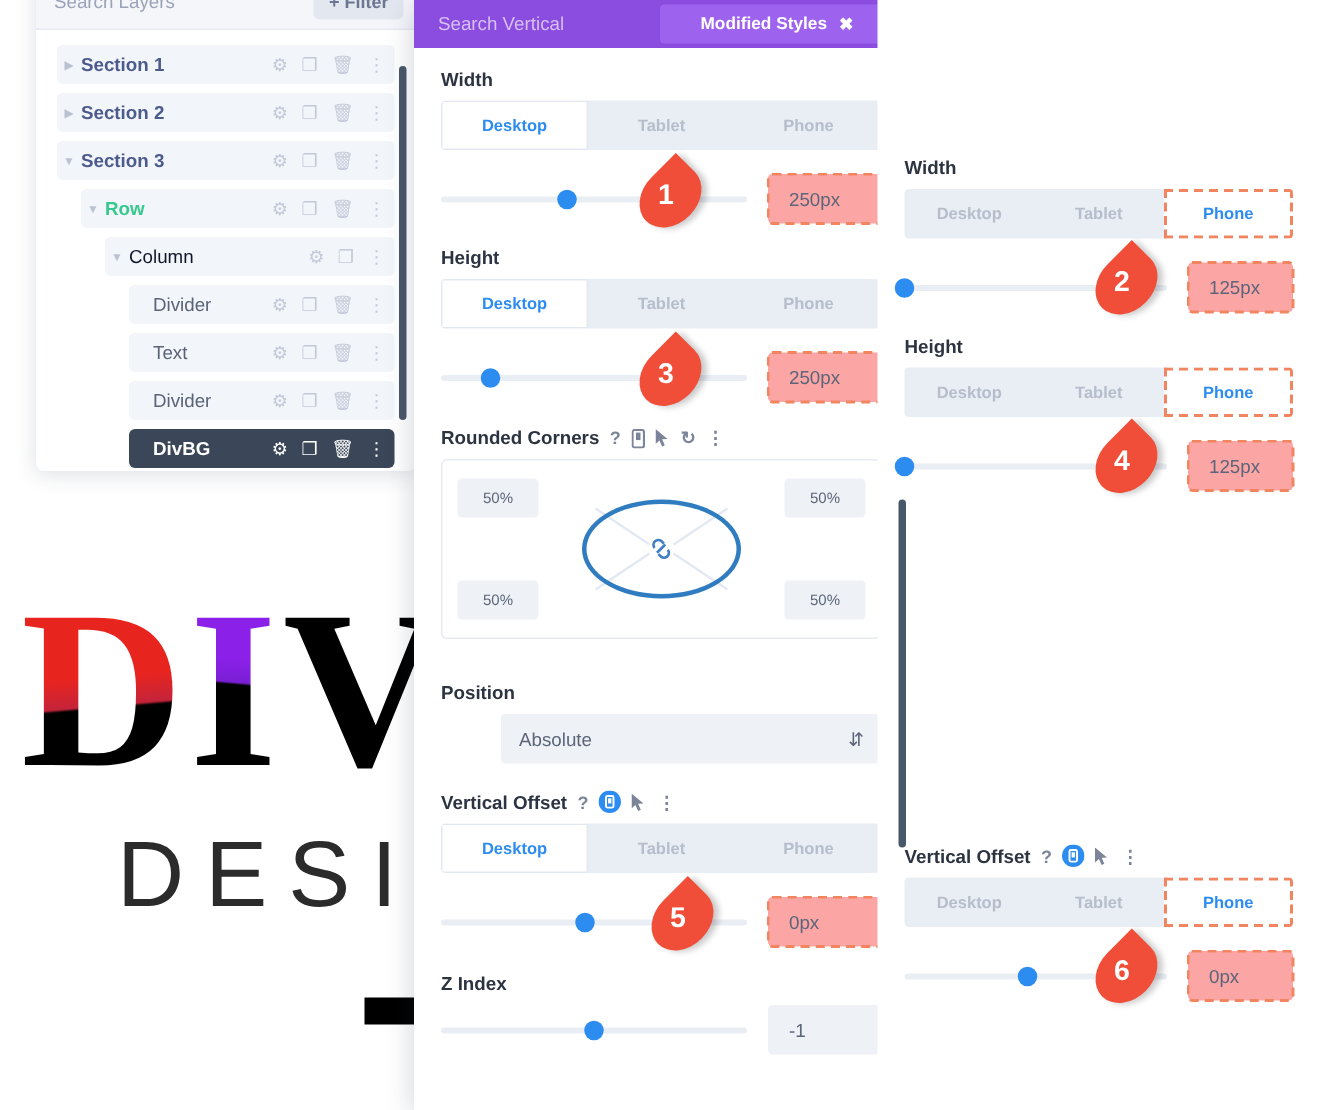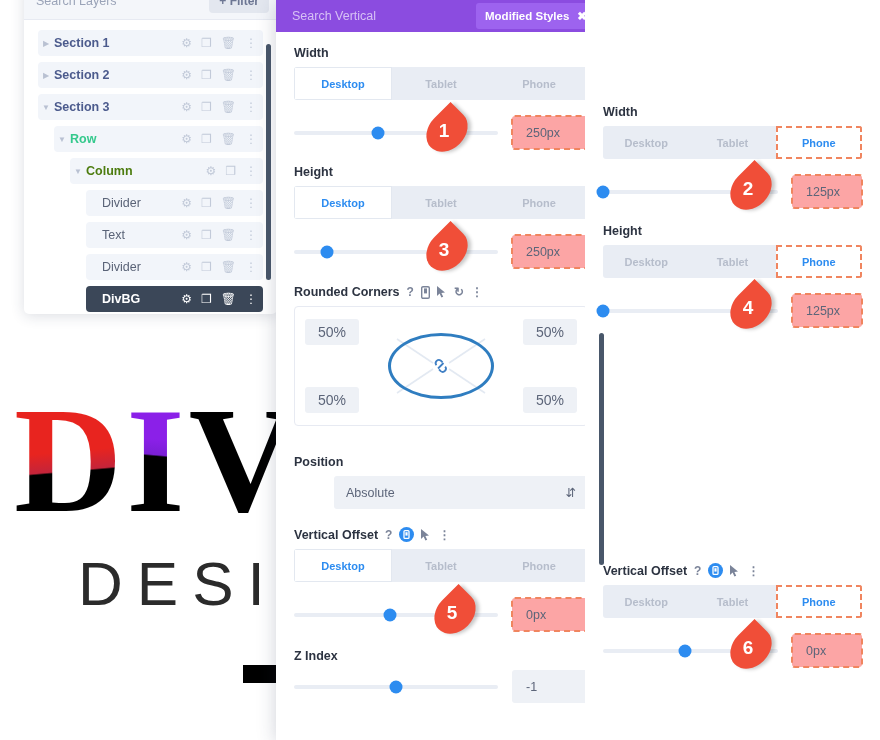--- a/index.html
+++ b/index.html
@@ -64,21 +64,21 @@
     border-radius:4px; background:#f2f5fa; padding-right:6px;
   }
   .layer-row .tw{ width:16px; text-align:center; color:#b9c1d2; font-size:8px; flex:none; }
   .layer-row .lbl{ flex:1; font-size:12.5px; font-weight:bold; color:#4c5b8d; }
   .layer-row .acts{ display:flex; gap:9px; align-items:center; color:#c2cad9; }
   .layer-row .acts span{ font-size:12px; line-height:1; }
   .layer-row.sel{ background:#3b4758; }
   .layer-row.sel .lbl{ color:#fff; }
   .layer-row.sel .acts{ color:#fff; }
   .layer-row.green .lbl{ color:#35c98d; }
-  .layer-row.grey .lbl{ color:#4d7c0f; font-weight:bold; }
+  .layer-row.grey .lbl{ color:#0f172a; font-weight:normal; }
   .layer-row.plain .lbl{ color:#5a6377; font-weight:normal; }
   .ind1{ margin-left:30px !important; }
   .ind2{ margin-left:46px !important; }
   .ind3{ margin-left:62px !important; }
 
   
   #layers-scroll{
     position:absolute; right:6px; top:62px; width:5px; height:236px;
     background:#49576a; border-radius:3px;
   }
@@ -94,21 +94,21 @@
   }
   #modal-title{ font-size:17px; font-weight:bold; flex:1; }
   #modal-head .hicon{ margin-left:14px; opacity:.95; display:flex; }
   #modal-sub{
     height:32px; background:#8b4ce0; display:flex; align-items:center;
     padding:0 10px 0 16px;
   }
   #modal-sub .ph{ color:#d7c0f5; font-size:12.5px; flex:1; }
   #mod-styles{
     background:#9d63ef; color:#fff; font-size:11.5px; font-weight:bold;
-    padding:6px 9px; border-radius:3px; display:flex; align-items:center; gap:8px;margin-left:44px;
+    padding:6px 27px; border-radius:3px; display:flex; align-items:center; gap:8px;margin-left:44px;
   }
   #modal-body{ padding:14px 18px 0 18px; position:relative; height:661px; }
 
   
   #modal2{
     position:absolute; left:585px; top:0; width:295px; height:740px;
     background:#fff;
   }
   #modal2-body{ padding:0 18px; position:relative; }
 
@@ -165,21 +165,21 @@
   }
 
   
   .rc-box{
     border:1px solid #e7eaf2; border-radius:4px; height:120px;
     position:relative; margin-top:4px;
   }
   .rc-val{
     position:absolute; width:54px; height:26px; background:#eef1f6; border-radius:3px;
     display:flex; align-items:center; justify-content:center;
-    font-size:14px; color:#5c6579;
+    font-size:10px; color:#5c6579;
   }
   .rc-tl{ left:10px; top:12px; } .rc-tr{ right:10px; top:12px; }
   .rc-bl{ left:10px; bottom:12px; } .rc-br{ right:10px; bottom:12px; }
   .rc-ellipse{
     position:absolute; left:50%; top:50%; width:106px; height:66px;
     transform:translate(-50%,-50%); border:3px solid #2f7dc0; border-radius:50%;
   }
   .rc-cross{ position:absolute; left:50%; top:50%; transform:translate(-50%,-50%); }
 
   .select-box{

